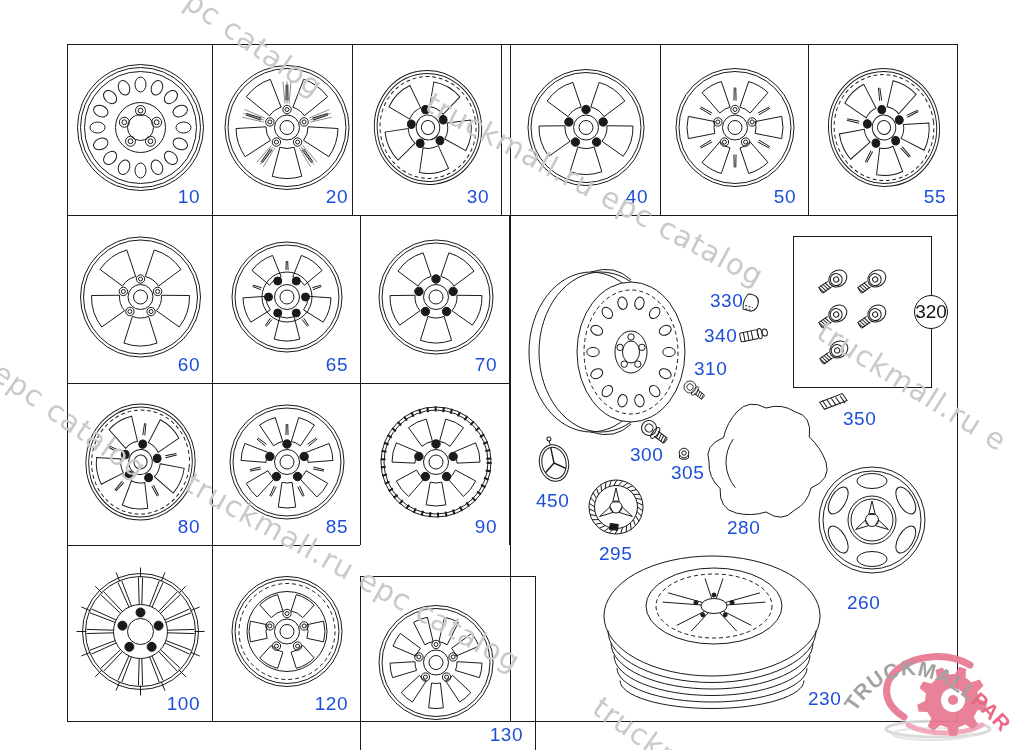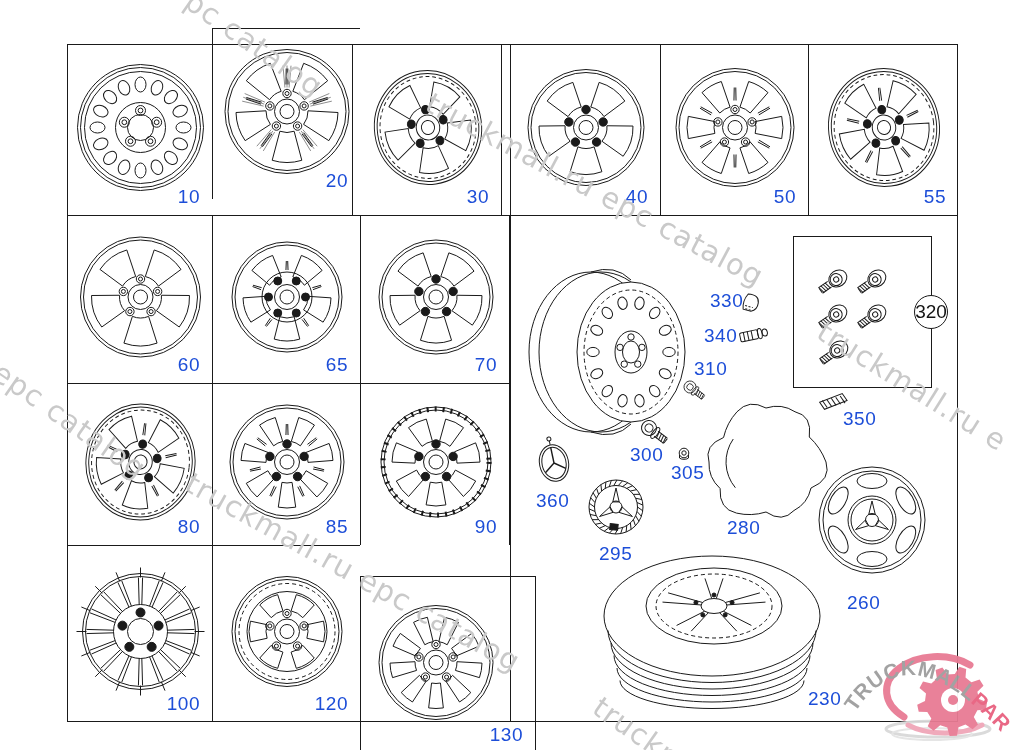--- a/index.html
+++ b/index.html
@@ -58,21 +58,21 @@
             <circle cx="9.992349288972044" cy="13.753288904374106" r="5" fill="none" stroke="#1a1a1a" stroke-width="1"></circle>
             <circle cx="9.992349288972044" cy="13.753288904374106" r="2.4" fill="none" stroke="#1a1a1a" stroke-width="1"></circle>
             <circle cx="-9.992349288972042" cy="13.753288904374106" r="5" fill="none" stroke="#1a1a1a" stroke-width="1"></circle>
             <circle cx="-9.992349288972042" cy="13.753288904374106" r="2.4" fill="none" stroke="#1a1a1a" stroke-width="1"></circle>
             <circle cx="-16.16796077701761" cy="-5.253288904374111" r="5" fill="none" stroke="#1a1a1a" stroke-width="1"></circle>
             <circle cx="-16.16796077701761" cy="-5.253288904374111" r="2.4" fill="none" stroke="#1a1a1a" stroke-width="1"></circle>
           </g>
         </svg>
         <div class="pn" style="right: 12px; bottom: 7px; position: absolute;">10</div>
       </div>
-      <div class="cell" style="left: 212px; top: 28px; width: 148px; height: 171px;">
+      <div class="cell" style="left: 212px; top: 44px; width: 148px; height: 171px;">
         <svg width="148" height="171" viewBox="-74 -82.5 148 171" style="position: absolute; left: 0px; top: 0px; pointer-events: none;">
           <g stroke="#1a1a1a" fill="none" stroke-width="1">
             <circle cx="0" cy="0" r="62" fill="none" stroke="#1a1a1a" stroke-width="1"></circle>
             <circle cx="0" cy="0" r="59" fill="none" stroke="#1a1a1a" stroke-width="1"></circle>
             <path d="M 5.83 -20.17 L 16.70 -48.19 A 51 51 0 0 1 40.67 -30.78 L 17.39 -11.78 A 21 21 0 0 0 5.83 -20.17 Z" fill="none" stroke="#1a1a1a" stroke-width="1"></path>
             <path d="M 20.99 -0.69 L 50.99 1.00 A 51 51 0 0 1 41.84 29.16 L 16.58 12.89 A 21 21 0 0 0 20.99 -0.69 Z" fill="none" stroke="#1a1a1a" stroke-width="1"></path>
             <path d="M 7.14 19.75 L 14.81 48.80 A 51 51 0 0 1 -14.81 48.80 L -7.14 19.75 A 21 21 0 0 0 7.14 19.75 Z" fill="none" stroke="#1a1a1a" stroke-width="1"></path>
             <path d="M -16.58 12.89 L -41.84 29.16 A 51 51 0 0 1 -50.99 1.00 L -20.99 -0.69 A 21 21 0 0 0 -16.58 12.89 Z" fill="none" stroke="#1a1a1a" stroke-width="1"></path>
             <path d="M -17.39 -11.78 L -40.67 -30.78 A 51 51 0 0 1 -16.70 -48.19 L -5.83 -20.17 A 21 21 0 0 0 -17.39 -11.78 Z" fill="none" stroke="#1a1a1a" stroke-width="1"></path>
             <line x1="-1.0364708453630382" y1="-26.98009874308677" x2="-0.8254900231866493" y2="-42.992075621230704" stroke="#1a1a1a" stroke-width="1"></line>
@@ -629,21 +629,21 @@
             <ellipse cx="0" cy="0" rx="14.5" ry="18.5" stroke="#1a1a1a" fill="none"></ellipse>
             <ellipse cx="0" cy="0" rx="12" ry="15.8" stroke="#1a1a1a" fill="none"></ellipse>
             <line x1="0" y1="0" x2="7.347880794884119e-16" y2="-15.5" stroke="#1a1a1a" stroke-width="1.4"></line>
             <line x1="0" y1="0" x2="10.392304845413264" y2="7.749999999999999" stroke="#1a1a1a" stroke-width="1.4"></line>
             <line x1="0" y1="0" x2="-10.392304845413264" y2="7.749999999999999" stroke="#1a1a1a" stroke-width="1.4"></line>
             <line x1="0" y1="-18.5" x2="0" y2="-23" stroke="#1a1a1a" stroke-width="1"></line>
             <circle cx="0" cy="-24.5" r="2" fill="none" stroke="#1a1a1a" stroke-width="1"></circle>
           </g>
         </g>
       </svg>
-      <div class="pn" style="left: 536px; top: 490px;">360</div>
+      <div class="pn" style="left: 536px; top: 490px;">450</div>
       <svg width="66" height="68" viewBox="-33 -34 66 68" class="art" style="left: 583px; top: 473px;">
         <g stroke="#1a1a1a" fill="none" stroke-width="1">
           <circle cx="0" cy="0" r="27" fill="none" stroke="#1a1a1a" stroke-width="1"></circle>
           <circle cx="0" cy="0" r="21.5" fill="none" stroke="#1a1a1a" stroke-width="1"></circle>
           <line x1="21.5" y1="0" x2="26.7372378560224" y2="3.7576737259217667" stroke="#1a1a1a" stroke-width="1"></line>
           <line x1="21.030173415776822" y1="4.470101352581826" x2="25.37170076121953" y2="9.234543869793056" stroke="#1a1a1a" stroke-width="1"></line>
           <line x1="19.64122733931592" y1="8.744837826129704" x2="22.8972985962235" y2="14.307820134296533" stroke="#1a1a1a" stroke-width="1"></line>
           <line x1="17.39386537906137" y1="12.637382924288172" x2="19.422174609143582" y2="18.755776002392928" stroke="#1a1a1a" stroke-width="1"></line>
           <line x1="14.386308036715452" y1="15.977613747763977" x2="15.098208393710163" y2="22.384014458986126" stroke="#1a1a1a" stroke-width="1"></line>
           <line x1="10.750000000000002" y1="18.61954618136543" x2="10.114378022229623" y2="25.03396407330326" stroke="#1a1a1a" stroke-width="1"></line>

